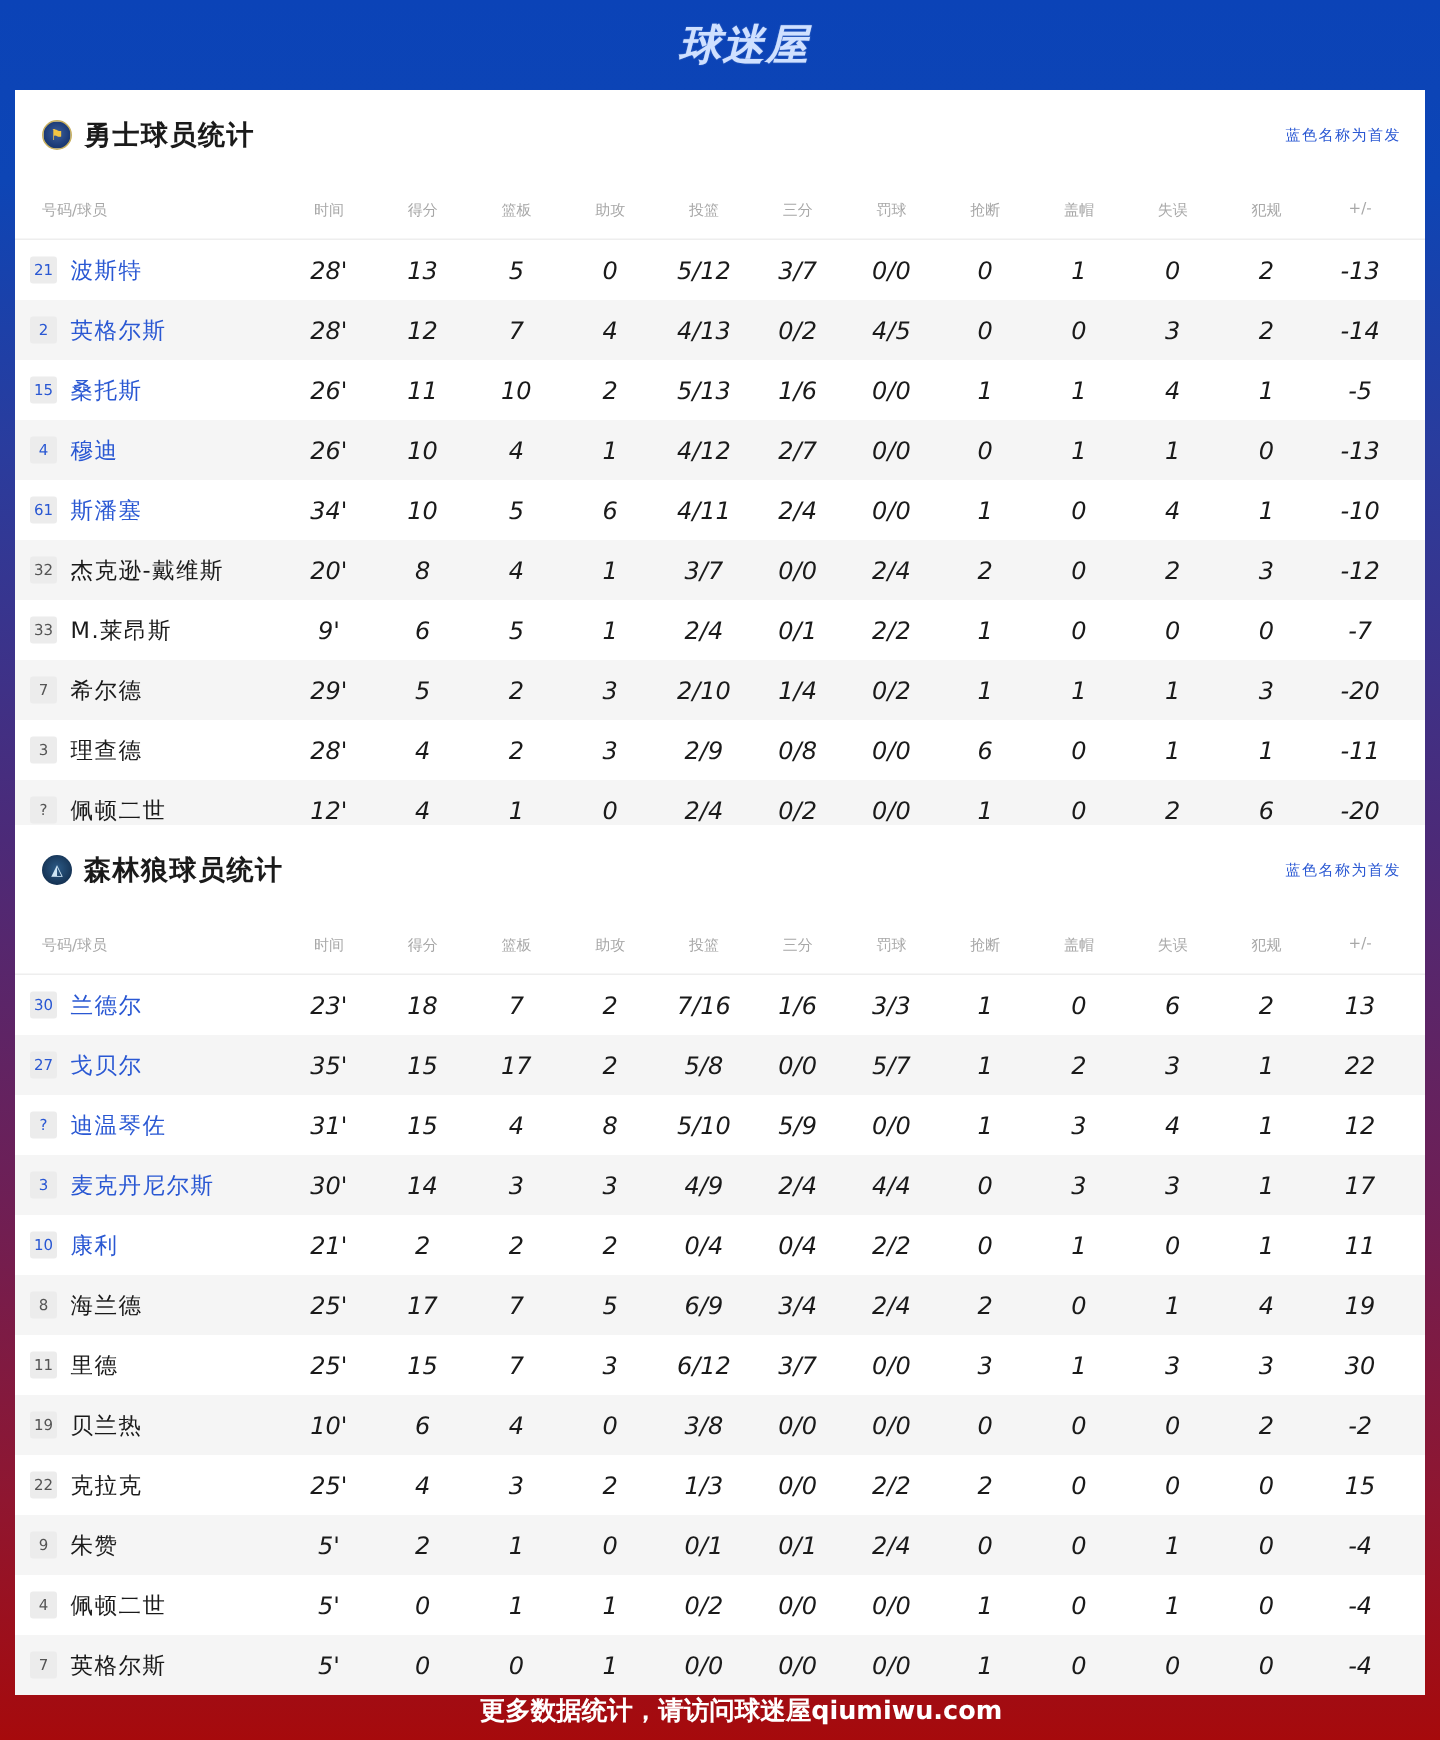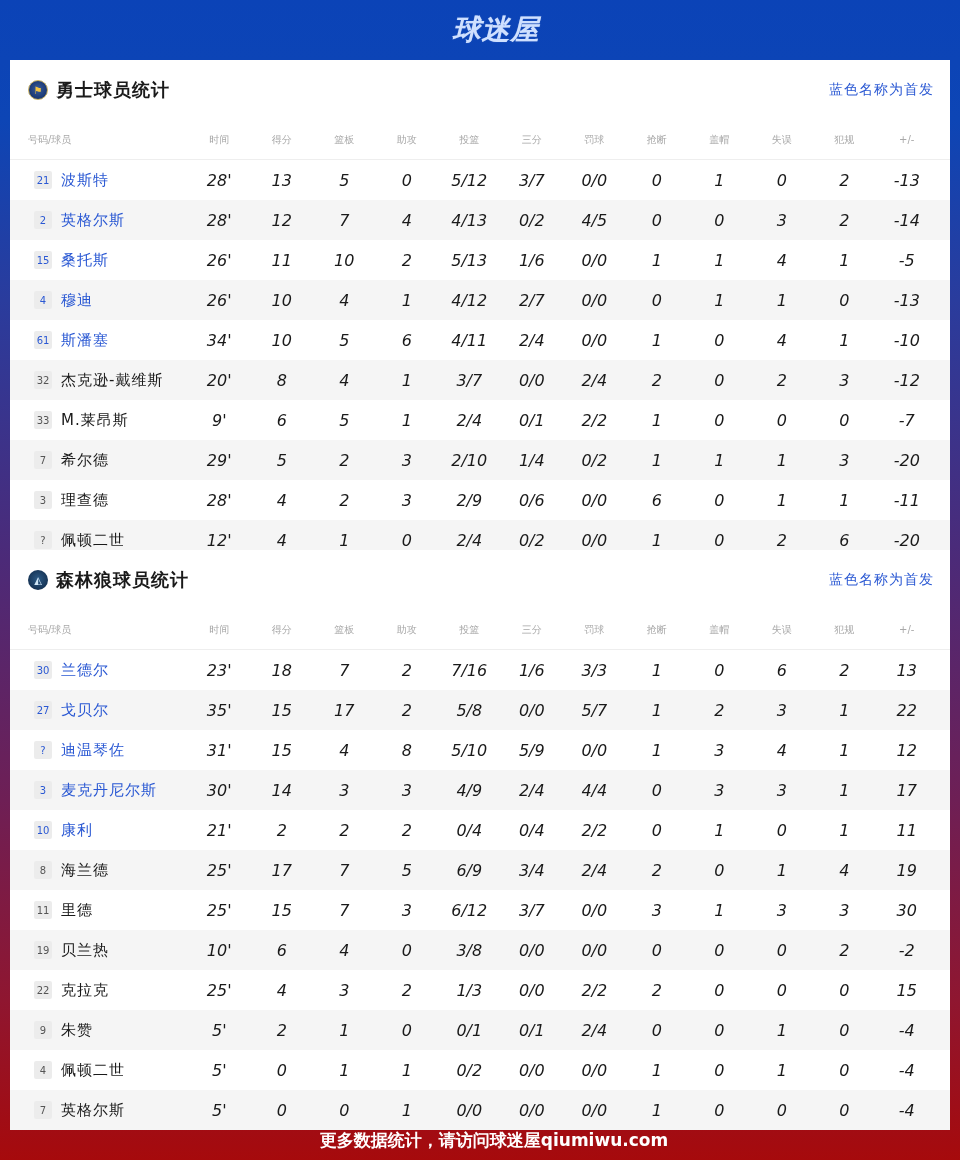--- a/index.html
+++ b/index.html
@@ -32,32 +32,32 @@
   }
   .team-title { display: flex; align-items: center; gap: 8px; }
   .team-logo {
     width: 20px; height: 20px; border-radius: 50%;
     display: inline-flex; align-items: center; justify-content: center;
     font-size: 10px; color: #f4c542; font-weight: bold;
   }
   .team-logo.gsw { background: radial-gradient(circle at 50% 45%, #3c5e9a 0, #1d3c78 60%, #16305f 100%); border: 1px solid #c8b060; }
   .team-logo.min { background: radial-gradient(circle at 50% 45%, #2c5a86 0, #0c2340 100%); color: #cfe5f5; }
   .team-name { font-size: 18px; font-weight: bold; color: #1a1a1a; letter-spacing: 1px; }
-  .starter-note { font-size: 14px; color: #2a58d3; letter-spacing: 1px; }
+  .starter-note { font-size: 10px; color: #2a58d3; letter-spacing: 1px; }
   .col-head {
     height: 40px; display: flex; align-items: center;
     border-bottom: 1px solid #eeeeee;
     color: #a8a8a8; font-size: 10px;
   }
   .row {
     height: 40px; display: flex; align-items: center;
     font-size: 16px; color: #1a1a1a; font-style: italic;
   }
   .row:nth-child(even) { background: #f5f5f5; }
-  .c-player { width: 178px; padding-left: 24px; display: flex; align-items: center; font-style: normal; }
+  .c-player { width: 178px; padding-left: 10px; display: flex; align-items: center; font-style: normal; }
   .col-head .c-player { padding-left: 18px; }
   .c-stat { width: 62.5px; text-align: center; flex: none; }
   .col-head .c-stat { font-style: normal; }
   .num-badge {
     width: 18px; height: 18px; background: #ececec; border-radius: 2px;
     font-size: 10px; color: #555; font-style: normal;
     display: inline-flex; align-items: center; justify-content: center;
     margin-right: 9px; flex: none;
   }
   .row.starter .num-badge { color: #2a58d3; }
@@ -247,21 +247,21 @@
       <div class="row">
         <div class="c-player">
           <span class="num-badge">3</span>
           <span class="pname">理查德</span>
         </div>
         <span class="c-stat">28'</span>
         <span class="c-stat">4</span>
         <span class="c-stat">2</span>
         <span class="c-stat">3</span>
         <span class="c-stat">2/9</span>
-        <span class="c-stat">0/6</span>
+        <span class="c-stat">0/8</span>
         <span class="c-stat">0/0</span>
         <span class="c-stat">6</span>
         <span class="c-stat">0</span>
         <span class="c-stat">1</span>
         <span class="c-stat">1</span>
         <span class="c-stat">-11</span>
       </div>
       <div class="row">
         <div class="c-player">
           <span class="num-badge">?</span>

